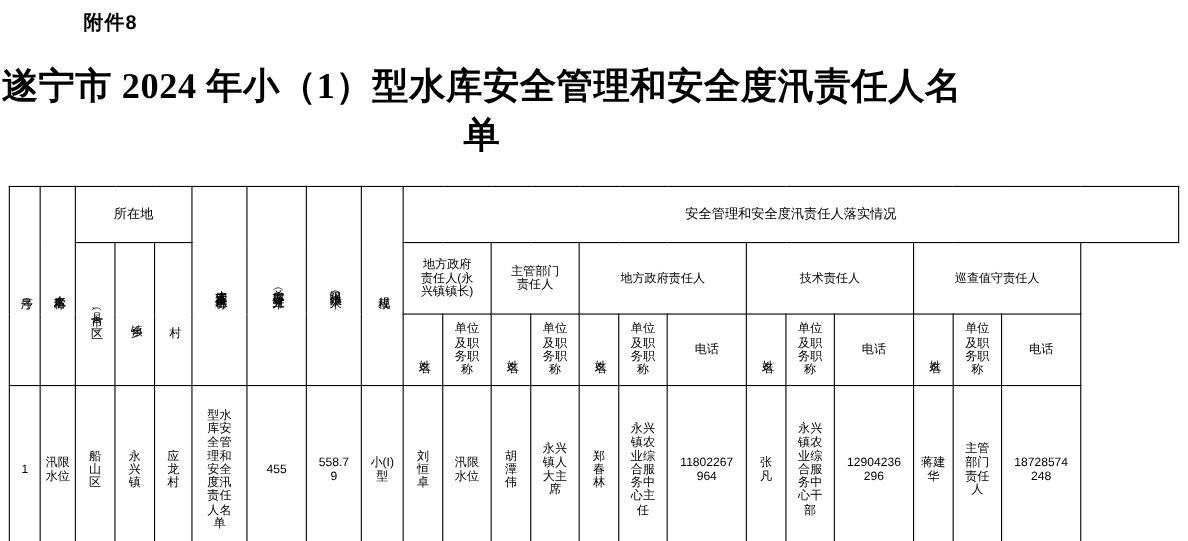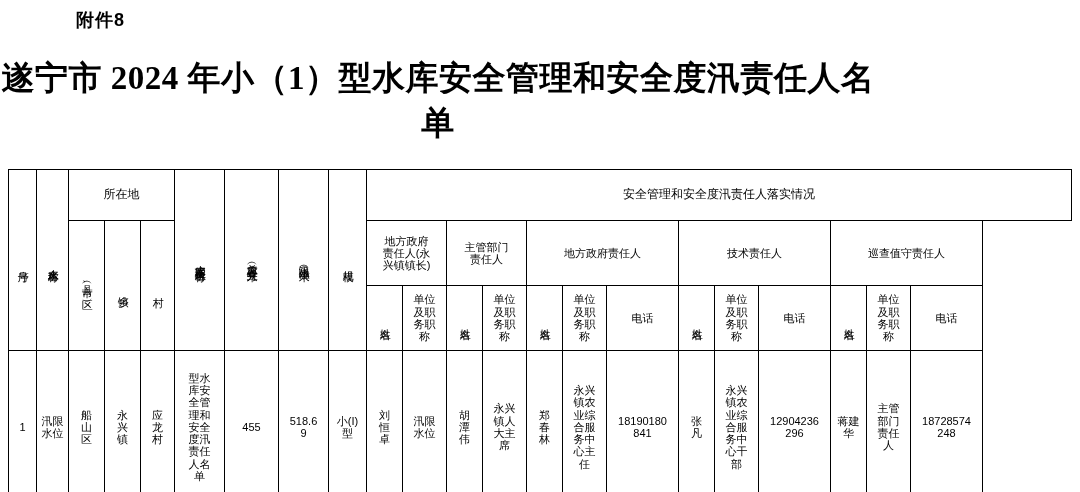--- a/index.html
+++ b/index.html
@@ -165,29 +165,29 @@
       </tr>
 
       <tr class="data-row">
         <td>1</td>
         <td><span class="w22">汛限水位</span></td>
         <td><span class="w14">船山区</span></td>
         <td><span class="w14">永兴镇</span></td>
         <td><span class="w14">应龙村</span></td>
         <td><span class="w22">型水库安全管理和安全度汛责任人名单</span></td>
         <td>455</td>
-        <td><span class="w30">518.69</span></td>
+        <td><span class="w30">558.79</span></td>
         <td><span class="w22">小(I)型</span></td>
         <td><span class="w14">刘恒卓</span></td>
         <td><span class="w22">汛限水位</span></td>
         <td><span class="w14">胡潭伟</span></td>
         <td><span class="w22">永兴镇人大主席</span></td>
         <td><span class="w14">郑春林</span></td>
         <td><span class="w22">永兴镇农业综合服务中心主任</span></td>
-        <td><span class="w50">18190180841</span></td>
+        <td><span class="w50">11802267964</span></td>
         <td><span class="w14">张凡</span></td>
         <td><span class="w22">永兴镇农业综合服务中心干部</span></td>
         <td><span class="w50">12904236296</span></td>
         <td><span class="w22">蒋建华</span></td>
         <td><span class="w22">主管部门责任人</span></td>
         <td><span class="w50">18728574248</span></td>
       </tr>
     </tbody>
       </table>
   </div>

